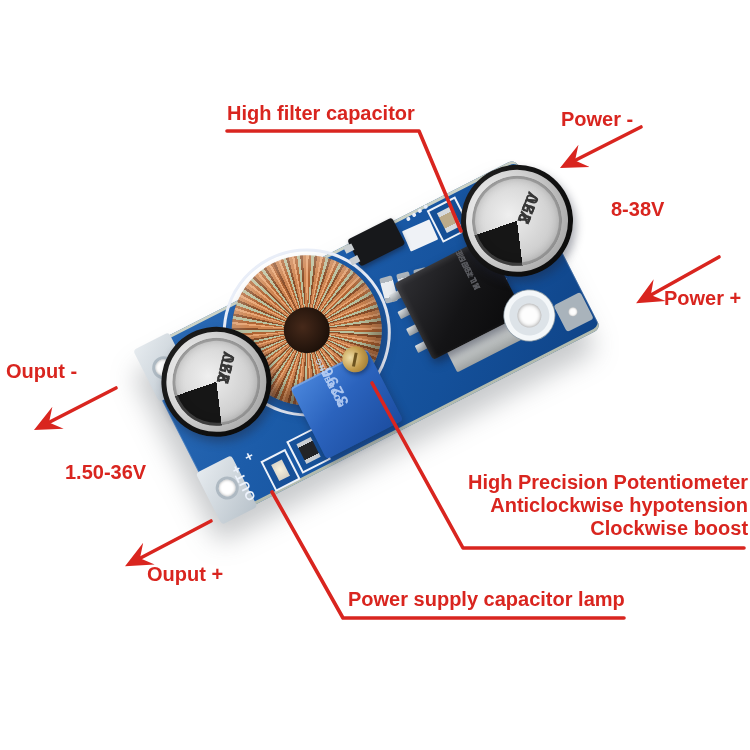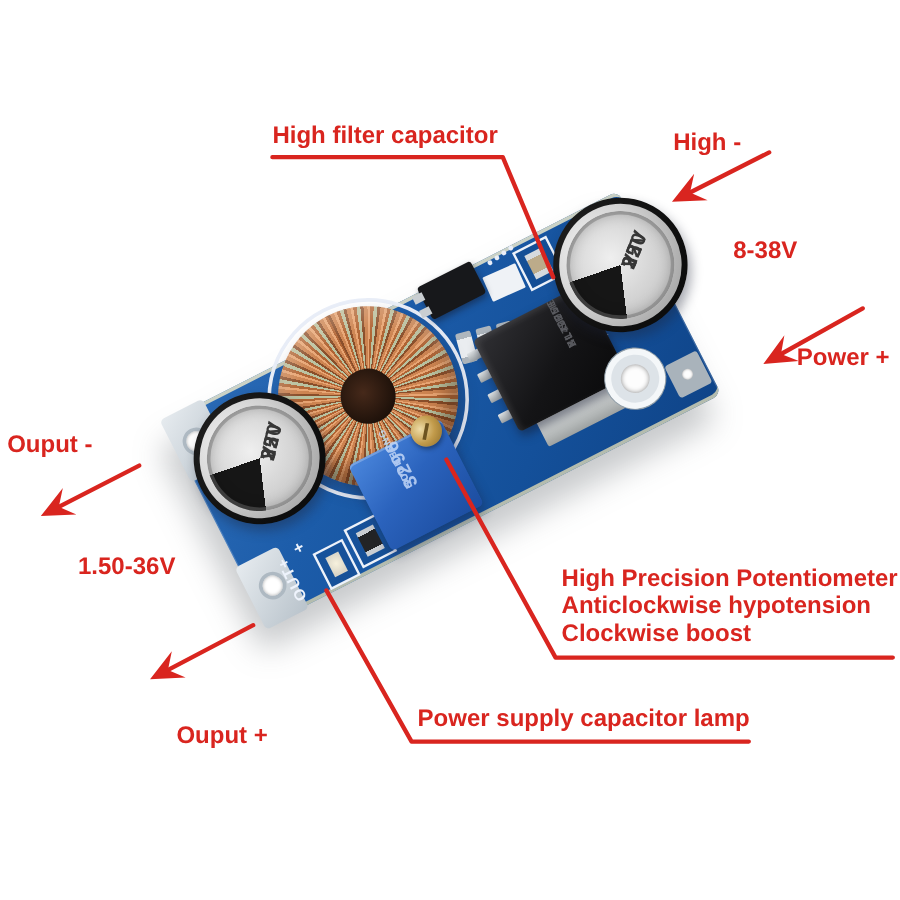--- a/index.html
+++ b/index.html
@@ -2,21 +2,21 @@
 <html><head>
 <meta charset="utf-8">
 <style>
   html,body { margin:0; padding:0; }
   body { width:750px; height:750px; position:relative; background:#ffffff;
          font-family:"Liberation Sans", sans-serif; overflow:hidden; }
 
   
   .ann { position:absolute; color:#d9251f; font-weight:bold; font-size:20px;
          white-space:nowrap; z-index:20; }
-  .ann.block div { line-height:23px; }
+  .ann.block div { line-height:23px;text-align:right; }
 
   
   #overlay { position:absolute; left:0; top:0; z-index:15; pointer-events:none; }
   .red-line { fill:none; stroke:#d9251f; stroke-width:3.6; stroke-linejoin:round; stroke-linecap:round; }
 
   
   .board { position:absolute; left:157px; top:245px; width:424px; height:190px;
            transform:rotate(-27deg); border-radius:7px; z-index:2;
            background:linear-gradient(140deg,#2d6db8 0%, #1c5ca9 35%, #14509a 70%, #0f4488 100%);
            box-shadow:-14px 18px 26px rgba(110,115,120,.38),
@@ -237,24 +237,24 @@
   <polyline class="red-line" points="227,131 419,131 461,231"></polyline>
   <line class="red-line" x1="641" y1="127" x2="566" y2="165" marker-end="url(#arrow)"></line>
   <line class="red-line" x1="719" y1="257" x2="642" y2="300" marker-end="url(#arrow)"></line>
   <line class="red-line" x1="116" y1="388" x2="40" y2="427" marker-end="url(#arrow)"></line>
   <line class="red-line" x1="211" y1="521" x2="131" y2="563" marker-end="url(#arrow)"></line>
   <polyline class="red-line" points="372,383 463,548 744,548"></polyline>
   <polyline class="red-line" points="272,492 343,618 624,618"></polyline>
 </svg>
 
 <div class="ann" style="left:227px; top:102px;">High filter capacitor</div>
-<div class="ann" style="left:561px; top:108px;">High -</div>
+<div class="ann" style="left:561px; top:108px;">Power -</div>
 <div class="ann" style="left:611px; top:198px;">8-38V</div>
 <div class="ann" style="left:664px; top:287px;">Power +</div>
 <div class="ann" style="left:6px; top:360px;">Ouput -</div>
 <div class="ann" style="left:65px; top:461px;">1.50-36V</div>
-<div class="ann" style="left:147px; top:563px;margin-top:39px;">Ouput +</div>
+<div class="ann" style="left:147px; top:563px;">Ouput +</div>
 <div class="ann block" style="left:468px; top:471px;">
   <div>High Precision Potentiometer</div>
   <div>Anticlockwise hypotension</div>
   <div>Clockwise boost</div>
 </div>
 <div class="ann" style="left:348px; top:588px;">Power supply capacitor lamp</div>
 
 </body></html>

